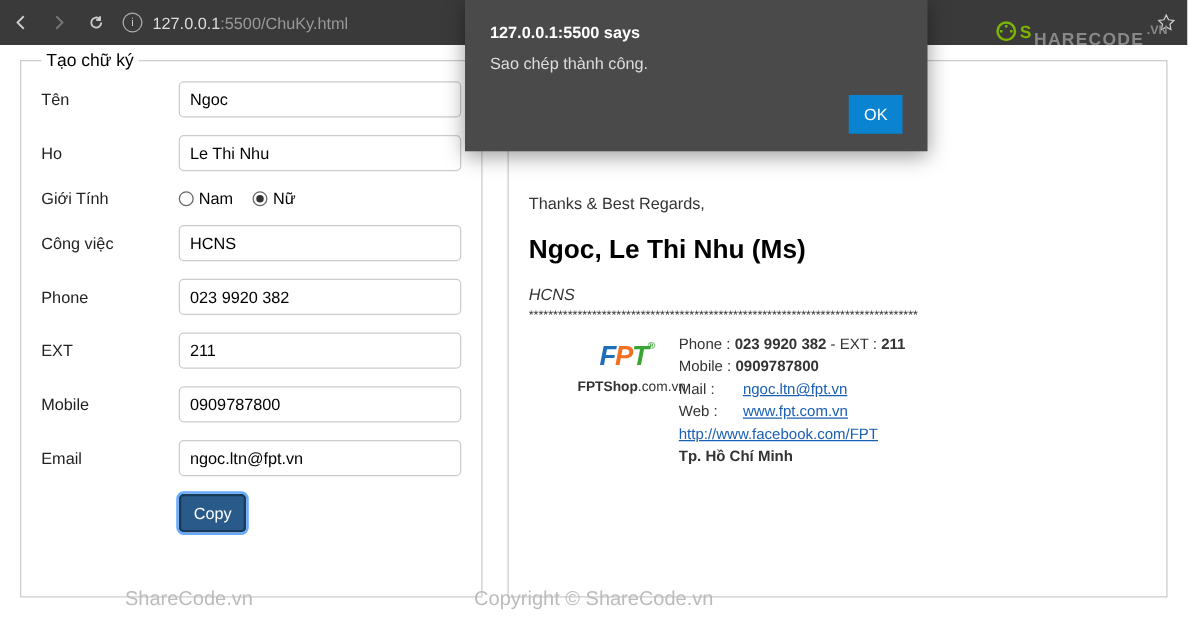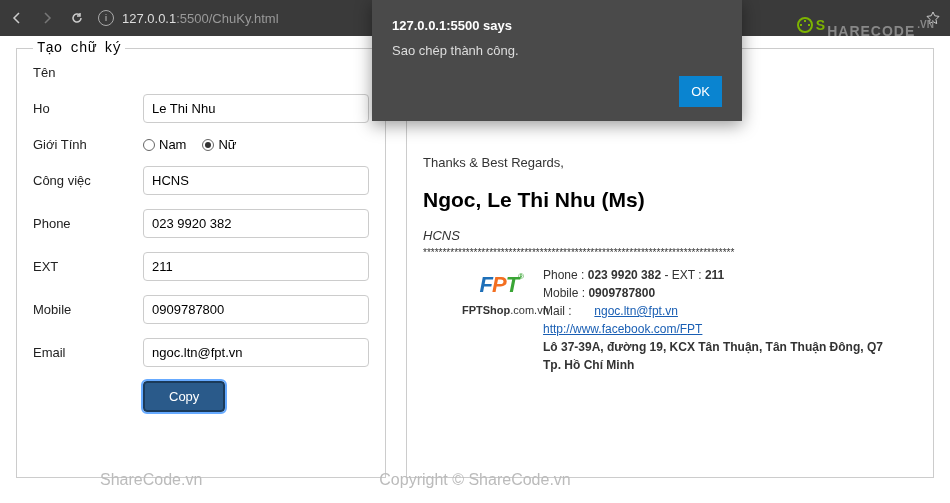--- a/index.html
+++ b/index.html
@@ -29,29 +29,29 @@
 .url-text .rest { color: #999; }
 .right-icons { display: flex; gap: 8px; align-items: center; }
 .watermark-logo { position: absolute; top: 10px; right: 16px; font-weight: bold; font-size: 14px; display: flex; align-items: center; gap: 2px; z-index: 5; }
 .watermark-logo .s { color: #7db400; }
 .watermark-logo .rest { color: #888; letter-spacing: 1px; margin-top: 13px; }
 .watermark-logo .vn { color: #888; font-size: 10px; }
 
 .content { display: flex; padding: 12px 16px 0 16px; gap: 20px; }
 
 .form-panel { width: 370px; border: 1px solid #ccc; padding: 0 16px 16px 16px; position: relative; }
-.form-legend { position: relative; top: -9px; background: #fff; padding: 0 4px; font-size: 14px; display: inline-block; font-family: Liberation Mono, monospace; }
+.form-legend { position: relative; top: -9px; background: #fff; padding: 0 4px; font-size: 14px; display: inline-block; }
 .form-row { display: flex; align-items: center; margin-bottom: 14px; }
 .form-label { width: 110px; font-size: 13px; color: #222; }
 .form-input { flex: 1; border: 1px solid #ccc; border-radius: 4px; padding: 6px 8px; font-size: 13px; }
 .radio-group { display: flex; gap: 16px; align-items: center; }
 .radio-item { display: flex; align-items: center; gap: 4px; font-size: 13px; }
 .radio { width: 12px; height: 12px; border: 1px solid #666; border-radius: 50%; display: inline-flex; align-items: center; justify-content: center; }
 .radio.checked::after { content: ""; width: 6px; height: 6px; background: #333; border-radius: 50%; }
-.copy-btn { background: #2a5a8a; color: #fff; border: 2px solid #1a3a5a; outline: 2px solid #6af; border-radius: 4px; padding: 6px 24px; font-size: 13px; cursor: pointer; margin-left: 110px; }
+.copy-btn { background: #2a5a8a; color: #fff; border: 2px solid #1a3a5a; outline: 2px solid #6af; border-radius: 4px; padding: 6px 10px; font-size: 13px; cursor: pointer; margin-left: 110px; }
 
 .preview-panel { flex: 1; border: 1px solid #ccc; padding: 16px; height: 430px; }
 .preview-inner { padding-top: 90px; }
 .regards { font-size: 13px; color: #333; margin-bottom: 18px; }
 .sig-name { font-size: 21px; font-weight: bold; margin-bottom: 16px; }
 .sig-role { font-style: italic; font-size: 13px; color: #333; margin-bottom: 4px; }
 .sig-divider { font-size: 10px; letter-spacing: 0; color: #333; overflow: hidden; white-space: nowrap; margin-bottom: 8px; }
 .sig-body { display: flex; gap: 20px; }
 .logo-col { width: 100px; text-align: right; }
 .fpt-logo { font-size: 22px; font-weight: bold; font-style: italic; letter-spacing: -1px; margin: 6px 0; }
@@ -119,20 +119,21 @@
     <span class="rest">HARECODE</span>
     <span class="vn">.VN</span>
 </div>
 
 <div class="content">
   <div class="form-panel">
     <span class="form-legend">Tạo chữ ký</span>
 
     <div class="form-row">
       <div class="form-label">Tên</div>
+      <input class="form-input" value="Ngoc" style="">
     </div>
     <div class="form-row">
       <div class="form-label">Ho</div>
       <input class="form-input" value="Le Thi Nhu" style="">
     </div>
     <div class="form-row">
       <div class="form-label">Giới Tính</div>
       <div class="radio-group">
         <label class="radio-item">
             <span class="radio"></span>
@@ -175,22 +176,22 @@
       <div class="sig-divider">********************************************************************************</div>
       <div class="sig-body">
         <div class="logo-col">
           <div class="fpt-logo"><span class="f">F</span><span class="p">P</span><span class="t">T</span><span class="dot">®</span></div>
           <div class="fptshop"><b>FPTShop</b>.com.vn</div>
         </div>
         <div class="info-col">
           <div><span>Phone :</span> <b>023 9920 382</b> <span>- EXT :</span> <b>211</b></div>
           <div><span>Mobile :</span> <b>0909787800</b></div>
           <div><span class="lbl">Mail :</span> <a>ngoc.ltn@fpt.vn</a></div>
+          <div><span class="lbl">Web :</span> <a>www.fpt.com.vn</a></div>
           <div><a>http://www.facebook.com/FPT</a></div>
-          <div><b>Lô 37-39A, đường 19, KCX Tân Thuận, Tân Thuận Đông, Q7</b></div>
           <div><b>Tp. Hồ Chí Minh</b></div>
         </div>
       </div>
     </div>
   </div>
 </div>
 
 <div class="alert-overlay">
   <div class="alert-box">
     <div class="alert-title">127.0.0.1:5500 says</div>

